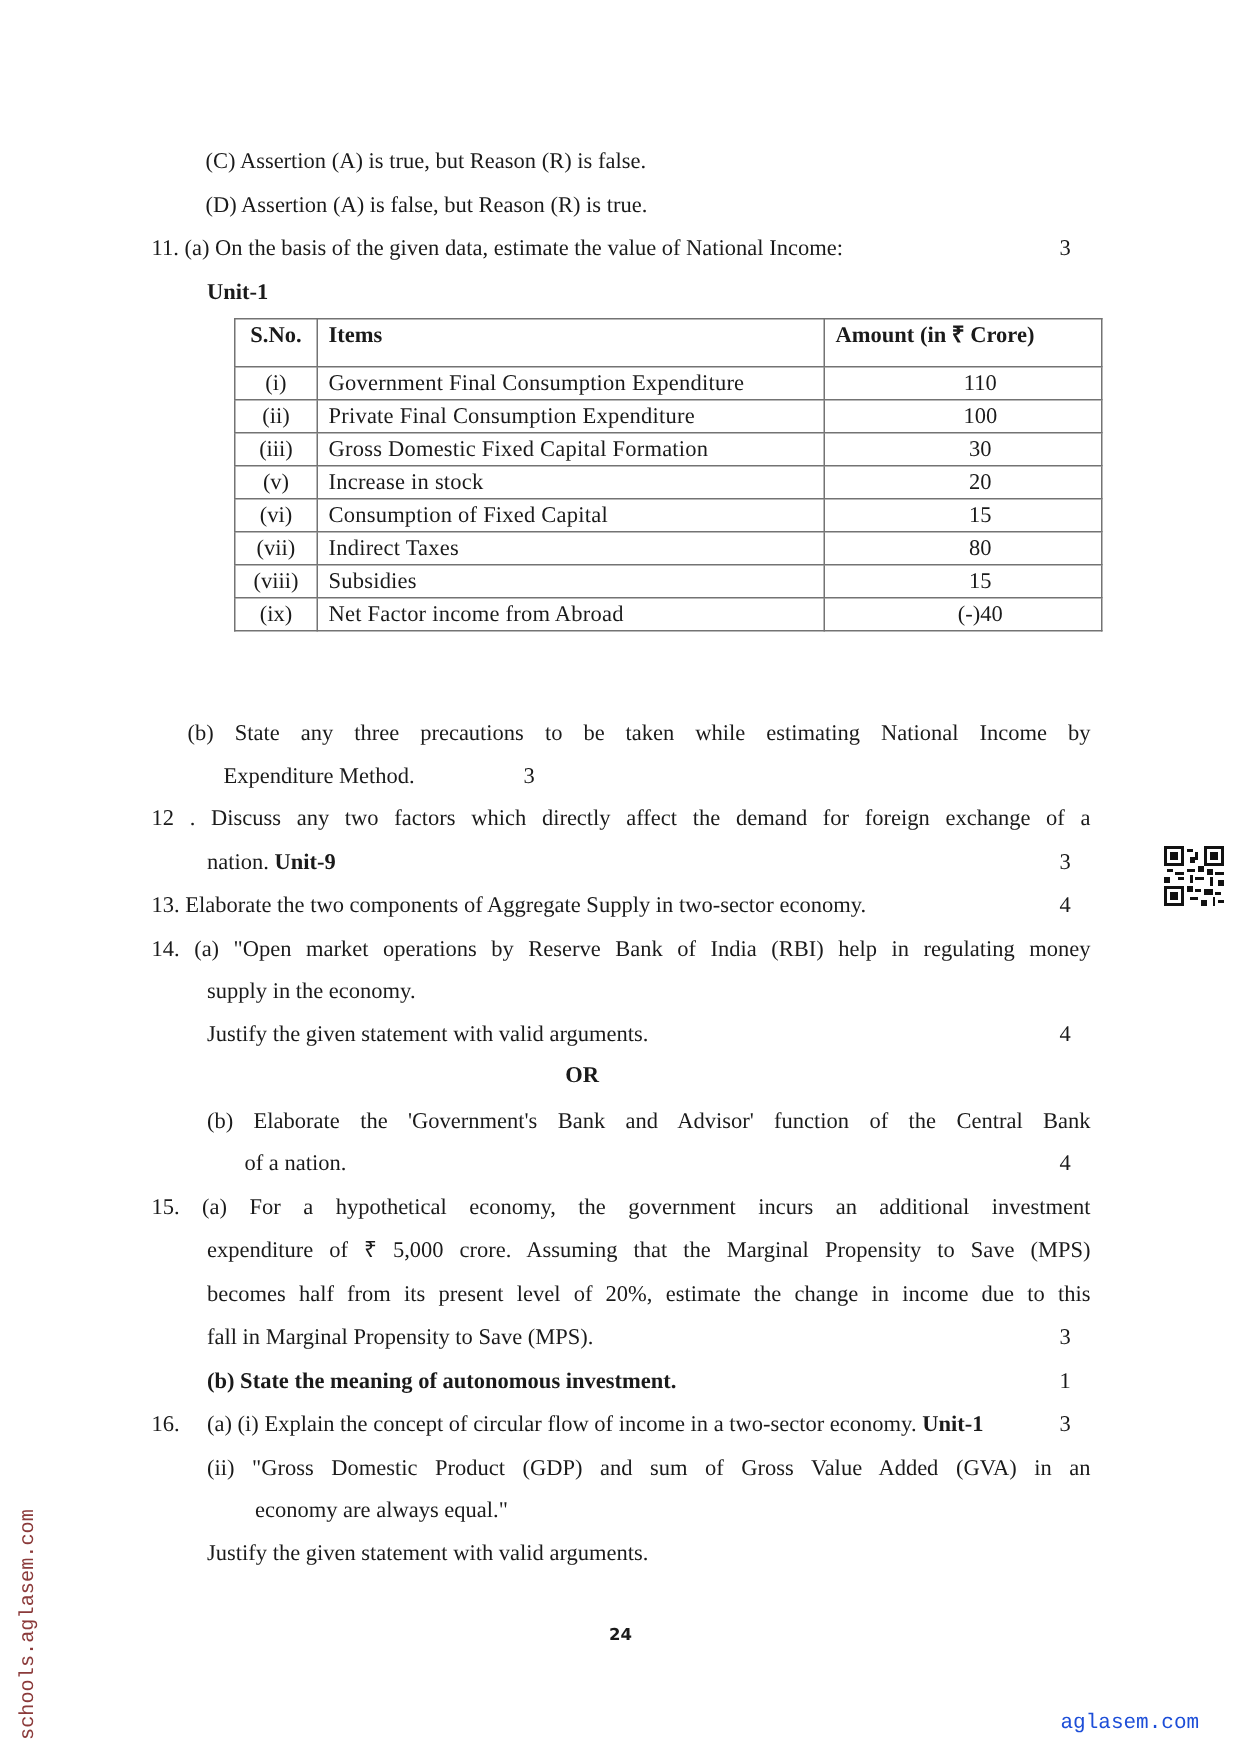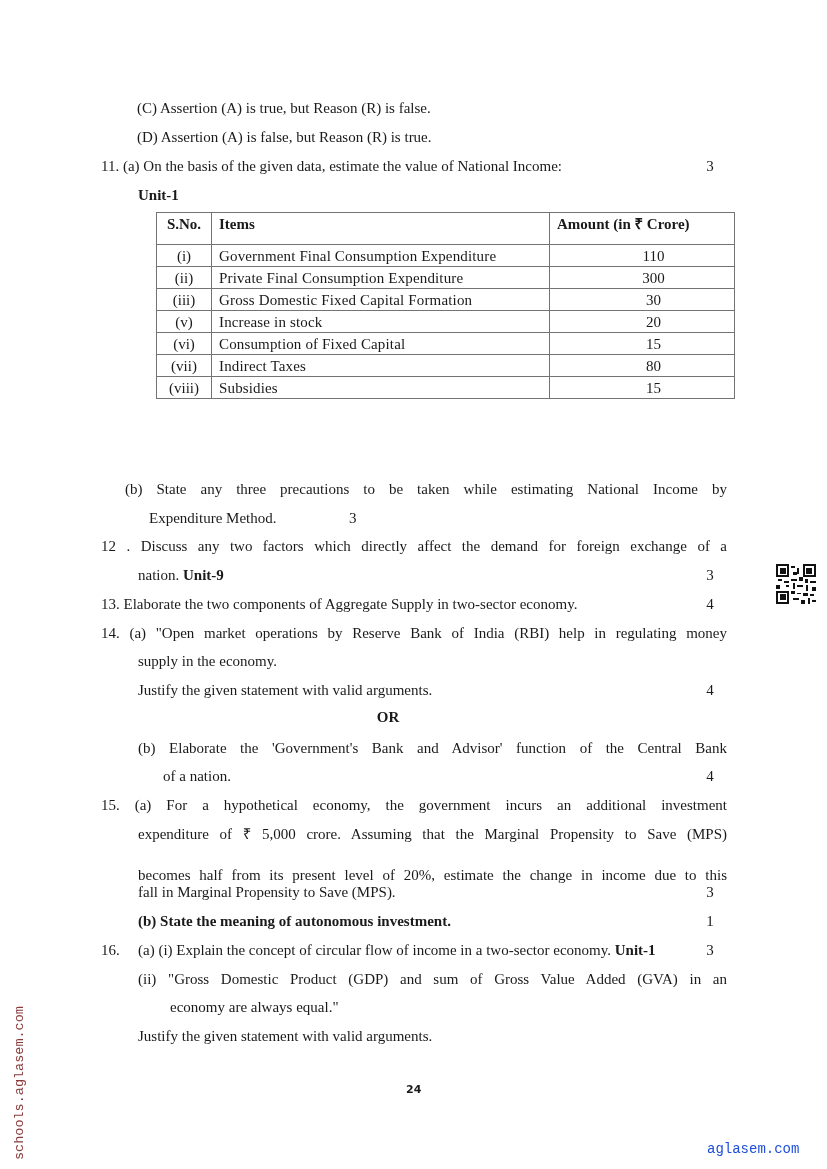--- a/index.html
+++ b/index.html
@@ -57,21 +57,21 @@
   </thead>
   <tbody>
     <tr>
       <td class="sno">(i)</td>
       <td class="items">Government Final Consumption Expenditure</td>
       <td class="amt">110</td>
     </tr>
     <tr>
       <td class="sno">(ii)</td>
       <td class="items">Private Final Consumption Expenditure</td>
-      <td class="amt">300</td>
+      <td class="amt">100</td>
     </tr>
     <tr>
       <td class="sno">(iii)</td>
       <td class="items">Gross Domestic Fixed Capital Formation</td>
       <td class="amt">30</td>
     </tr>
     <tr>
       <td class="sno">(v)</td>
       <td class="items">Increase in stock</td>
       <td class="amt">20</td>
@@ -83,20 +83,25 @@
     </tr>
     <tr>
       <td class="sno">(vii)</td>
       <td class="items">Indirect Taxes</td>
       <td class="amt">80</td>
     </tr>
     <tr>
       <td class="sno">(viii)</td>
       <td class="items">Subsidies</td>
       <td class="amt">15</td>
+    </tr>
+    <tr>
+      <td class="sno">(ix)</td>
+      <td class="items">Net Factor income from Abroad</td>
+      <td class="amt">(-)40</td>
     </tr>
   </tbody>
 </table>
 
 <div class="just" style="left:125px; top:480px; width:602px; word-spacing:4px;">(b) State any three precautions to be taken while estimating National Income by</div>
 <div class="ln" style="left:149px; top:509px;">Expenditure Method.</div>
 <div class="ln" style="left:349px; top:509px;">3</div>
 
 <div class="just" style="left:101px; top:537px; width:626px; word-spacing:3px;">12 .  Discuss any two factors which directly affect the demand for foreign exchange of a</div>
 <div class="ln" style="left:138px; top:566px;"><span>nation.</span> <b>Unit-9</b></div>
@@ -147,21 +152,21 @@
 <div class="ln" style="left:138px; top:652px;">supply in the economy.</div>
 <div class="ln" style="left:138px; top:681px;">Justify the given statement with valid arguments.</div>
 <div class="mark" style="top:681px;">4</div>
 <div class="or">OR</div>
 <div class="just" style="left:138px; top:739px; width:589px; word-spacing:5px;">(b) Elaborate the 'Government's Bank and Advisor' function of the Central Bank</div>
 <div class="ln" style="left:163px; top:767px;">of a nation.</div>
 <div class="mark" style="top:767px;">4</div>
 
 <div class="just" style="left:101px; top:796px; width:626px; word-spacing:6px;">15. (a) For a hypothetical economy, the government incurs an additional investment</div>
 <div class="just" style="left:138px; top:825px; width:589px; word-spacing:1px;">expenditure of ₹ 5,000 crore. Assuming that the Marginal Propensity to Save (MPS)</div>
-<div class="just" style="left:138px; top:854px; width:589px;margin-top:12px;">becomes half from its present level of 20%, estimate the change in income due to this</div>
+<div class="just" style="left:138px; top:854px; width:589px;">becomes half from its present level of 20%, estimate the change in income due to this</div>
 <div class="ln" style="left:138px; top:883px;">fall in Marginal Propensity to Save (MPS).</div>
 <div class="mark" style="top:883px;">3</div>
 <div class="ln" style="left:138px; top:912px;font-weight:bold;">(b) State the meaning of autonomous investment.</div>
 <div class="mark" style="top:912px;">1</div>
 
 <div class="ln" style="left:101px; top:941px;">16.</div>
 <div class="ln" style="left:138px; top:941px;"><span>(a) (i) Explain the concept of circular flow of income in a two-sector economy.</span> <b>Unit-1</b></div>
 <div class="mark" style="top:941px;">3</div>
 <div class="just" style="left:138px; top:970px; width:589px; word-spacing:3px;">(ii) "Gross Domestic Product (GDP) and sum of Gross Value Added (GVA) in an</div>
 <div class="ln" style="left:170px; top:998px;">economy are always equal."</div>

